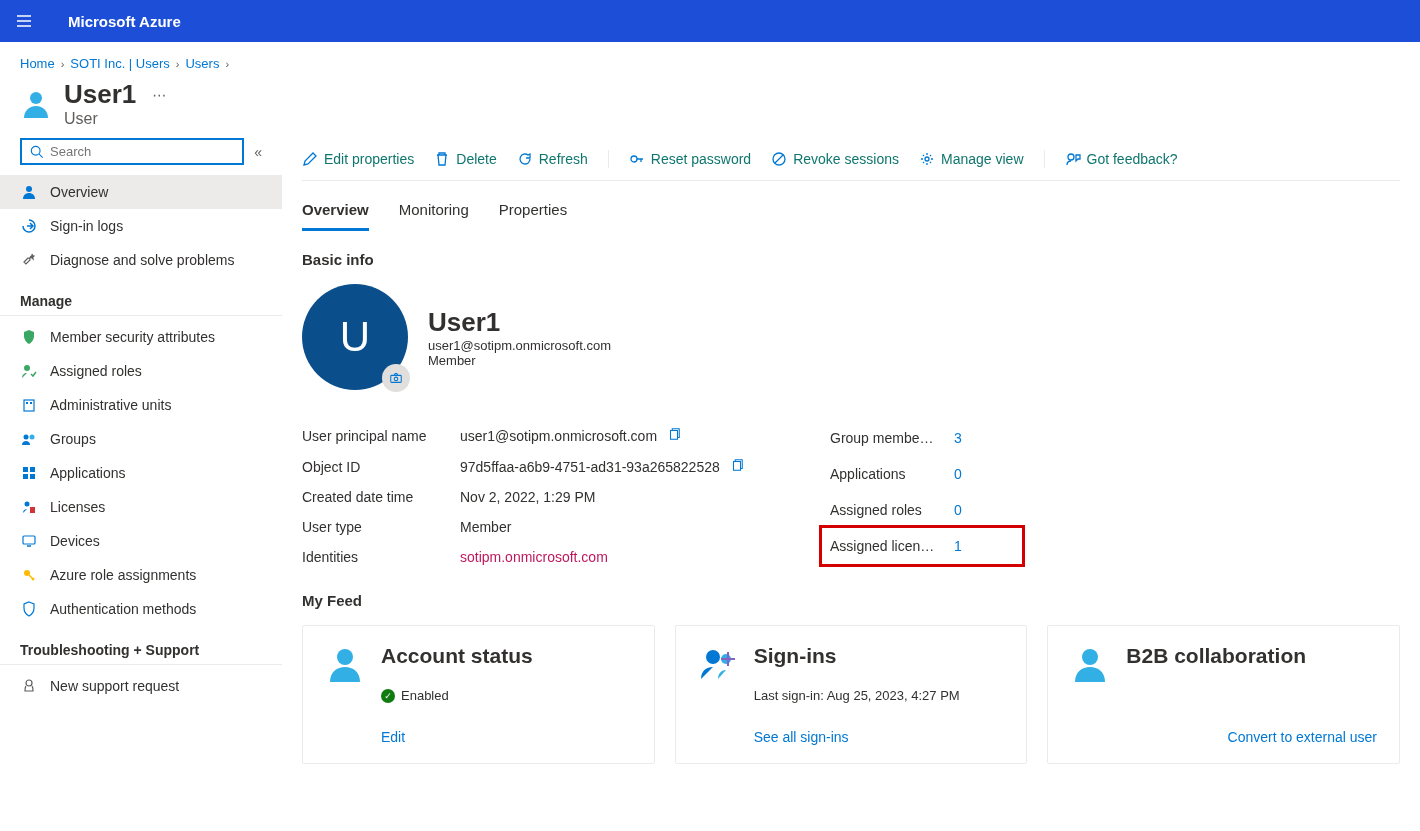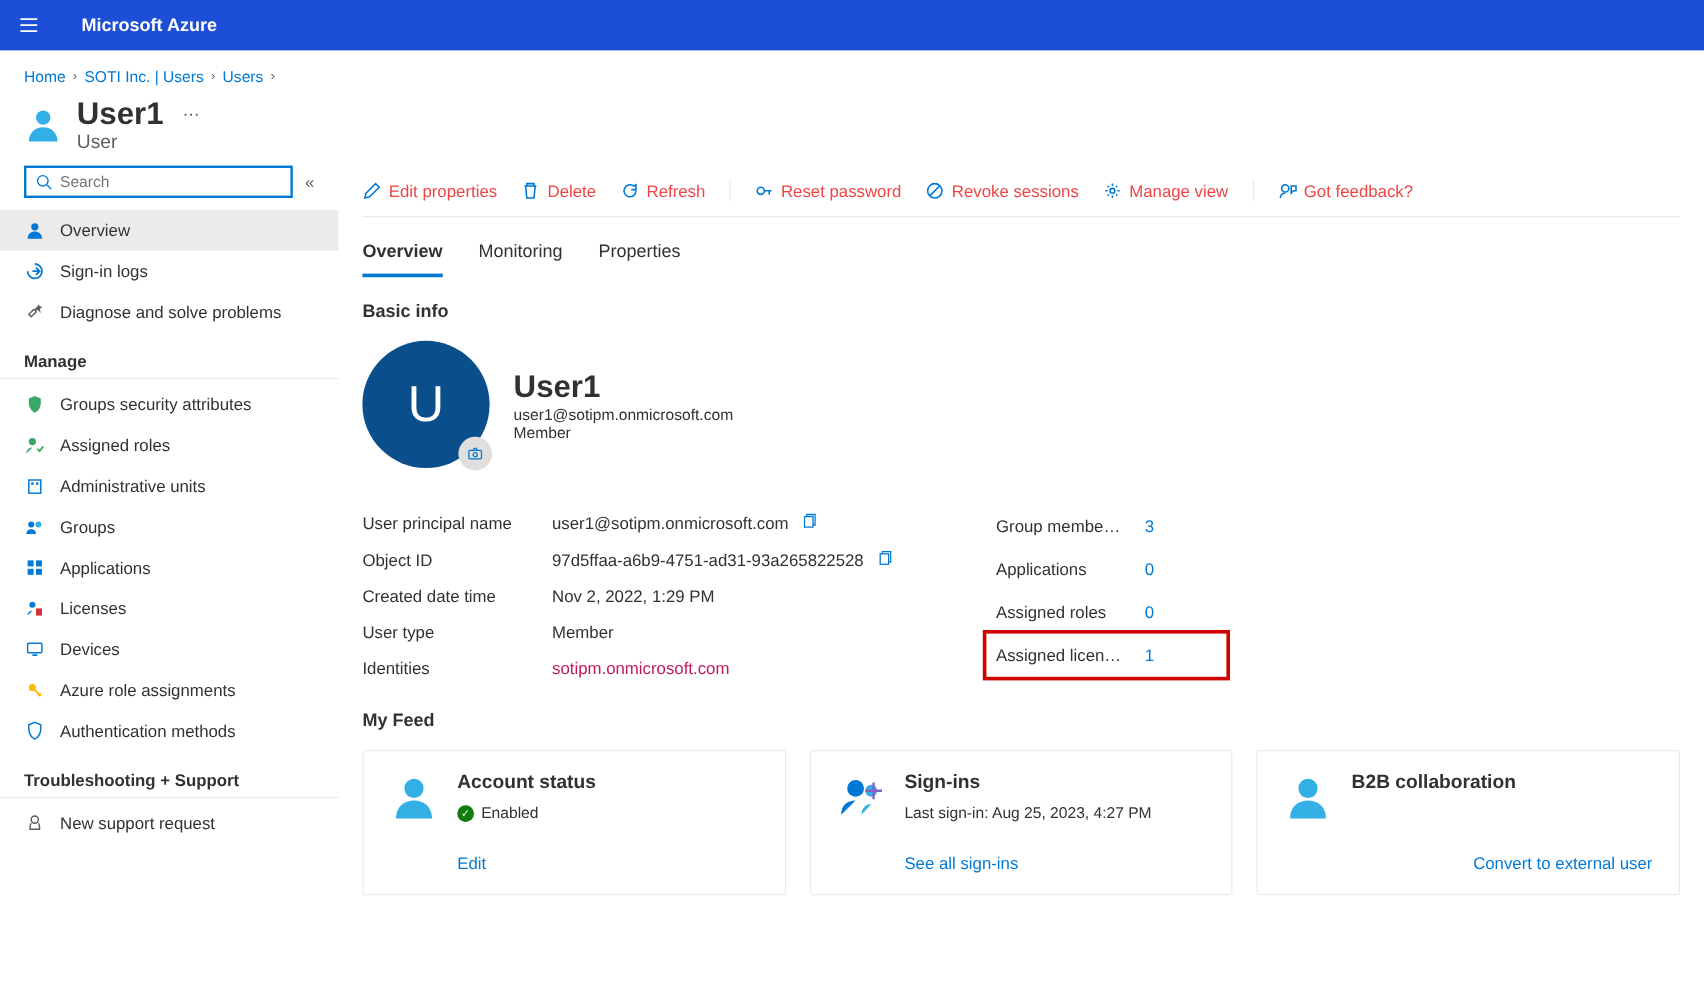--- a/index.html
+++ b/index.html
@@ -38,21 +38,21 @@
 .collapse-btn { color: #605e5c; cursor: pointer; }
 
 
 .nav-item { display: flex; align-items: center; gap: 12px; padding: 8px 20px; cursor: pointer; font-size: 14px; }
 .nav-item.active { background: #edebe9; }
 .nav-icon { width: 18px; height: 18px; display: flex; align-items: center; justify-content: center; }
 .nav-section { font-size: 14px; font-weight: 600; padding: 16px 20px 6px 20px; border-bottom: 1px solid #edebe9; margin-bottom: 4px; }
 
 
 .toolbar { display: flex; align-items: center; gap: 20px; padding: 12px 0; border-bottom: 1px solid #edebe9; }
-.tb-btn { display: flex; align-items: flex-start; gap: 6px; color: #ef4444; cursor: pointer; font-size: 14px; }
+.tb-btn { display: flex; align-items: flex-start; gap: 6px; color: #0f766e; cursor: pointer; font-size: 14px; }
 .tb-btn svg { width: 16px; height: 16px; }
 .tb-sep { width: 1px; height: 18px; background: #edebe9; }
 
 
 .tabs { display: flex; gap: 30px; padding: 14px 0 0 0; border-bottom: none; }
 .tab { padding: 6px 0 10px 0; cursor: pointer; font-size: 15px; border-bottom: 3px solid transparent; }
 .tab.active { border-bottom-color: #0078d4; font-weight: 600; }
 
 
 .section-title { font-weight: 600; font-size: 15px; margin: 20px 0 16px 0; }
@@ -74,21 +74,21 @@
 .stat { display: flex; align-items: center; padding: 10px 8px; font-size: 14px; }
 .stat .k { width: 120px; color: #323130; overflow: hidden; text-overflow: ellipsis; white-space: nowrap; }
 .stat .v { color: #0078d4; cursor: pointer; margin-left: 4px; }
 .stat.highlight { outline: 3px solid #d40000; }
 
 
 .feed-row { display: flex; gap: 20px; margin-top: 14px; }
 .feed-card { border: 1px solid #edebe9; border-radius: 2px; padding: 18px 22px; flex: 1; min-width: 300px; display: flex; gap: 16px; position: relative; }
 .feed-card .body { flex: 1; }
 .feed-icon { width: 40px; height: 40px; flex-shrink: 0; }
-.feed-card h3 { font-size: 16px; font-weight: 600; margin-bottom: 8px; }
+.feed-card h3 { font-size: 21px; font-weight: 600; margin-bottom: 20px; }
 .feed-card .line { font-size: 13px; color: #323130; display: flex; align-items: center; gap: 6px; }
 .feed-card .action { color: #0078d4; cursor: pointer; font-size: 14px; margin-top: 26px; display: inline-block; }
 .feed-card.right .action { position: absolute; bottom: 18px; right: 22px; }
 
 .check-icon { width: 14px; height: 14px; border-radius: 50%; background: #107c10; color: #fff; display: inline-flex; align-items: center; justify-content: center; font-size: 9px; }
 </style>
 </head>
 <body>
 
 <div class="topbar">
@@ -165,21 +165,21 @@
       <span>Diagnose and solve problems</span>
     </div>
 
     <div class="nav-section">Manage</div>
     <div class="nav-item">
         <span class="nav-icon">
           <svg viewBox="0 0 16 16" width="16" height="16">
             <path d="M8 1l5 2v4c0 4-3 7-5 8-2-1-5-4-5-8V3z" fill="#3aa864"></path>
           </svg>
         </span>
-        <span>Groups security attributes</span>
+        <span>Member security attributes</span>
       </div>
     <div class="nav-item">
         <span class="nav-icon">
           <svg viewBox="0 0 16 16" width="16" height="16">
             <circle cx="6" cy="5" r="3" fill="#3aa864"></circle>
             <path d="M1 15c0-3 2-5 5-5" fill="#3aa864"></path>
             <path d="M10 11l2 2 3-4" stroke="#3aa864" stroke-width="1.5" fill="none"></path>
           </svg>
         </span>
         <span>Assigned roles</span>

